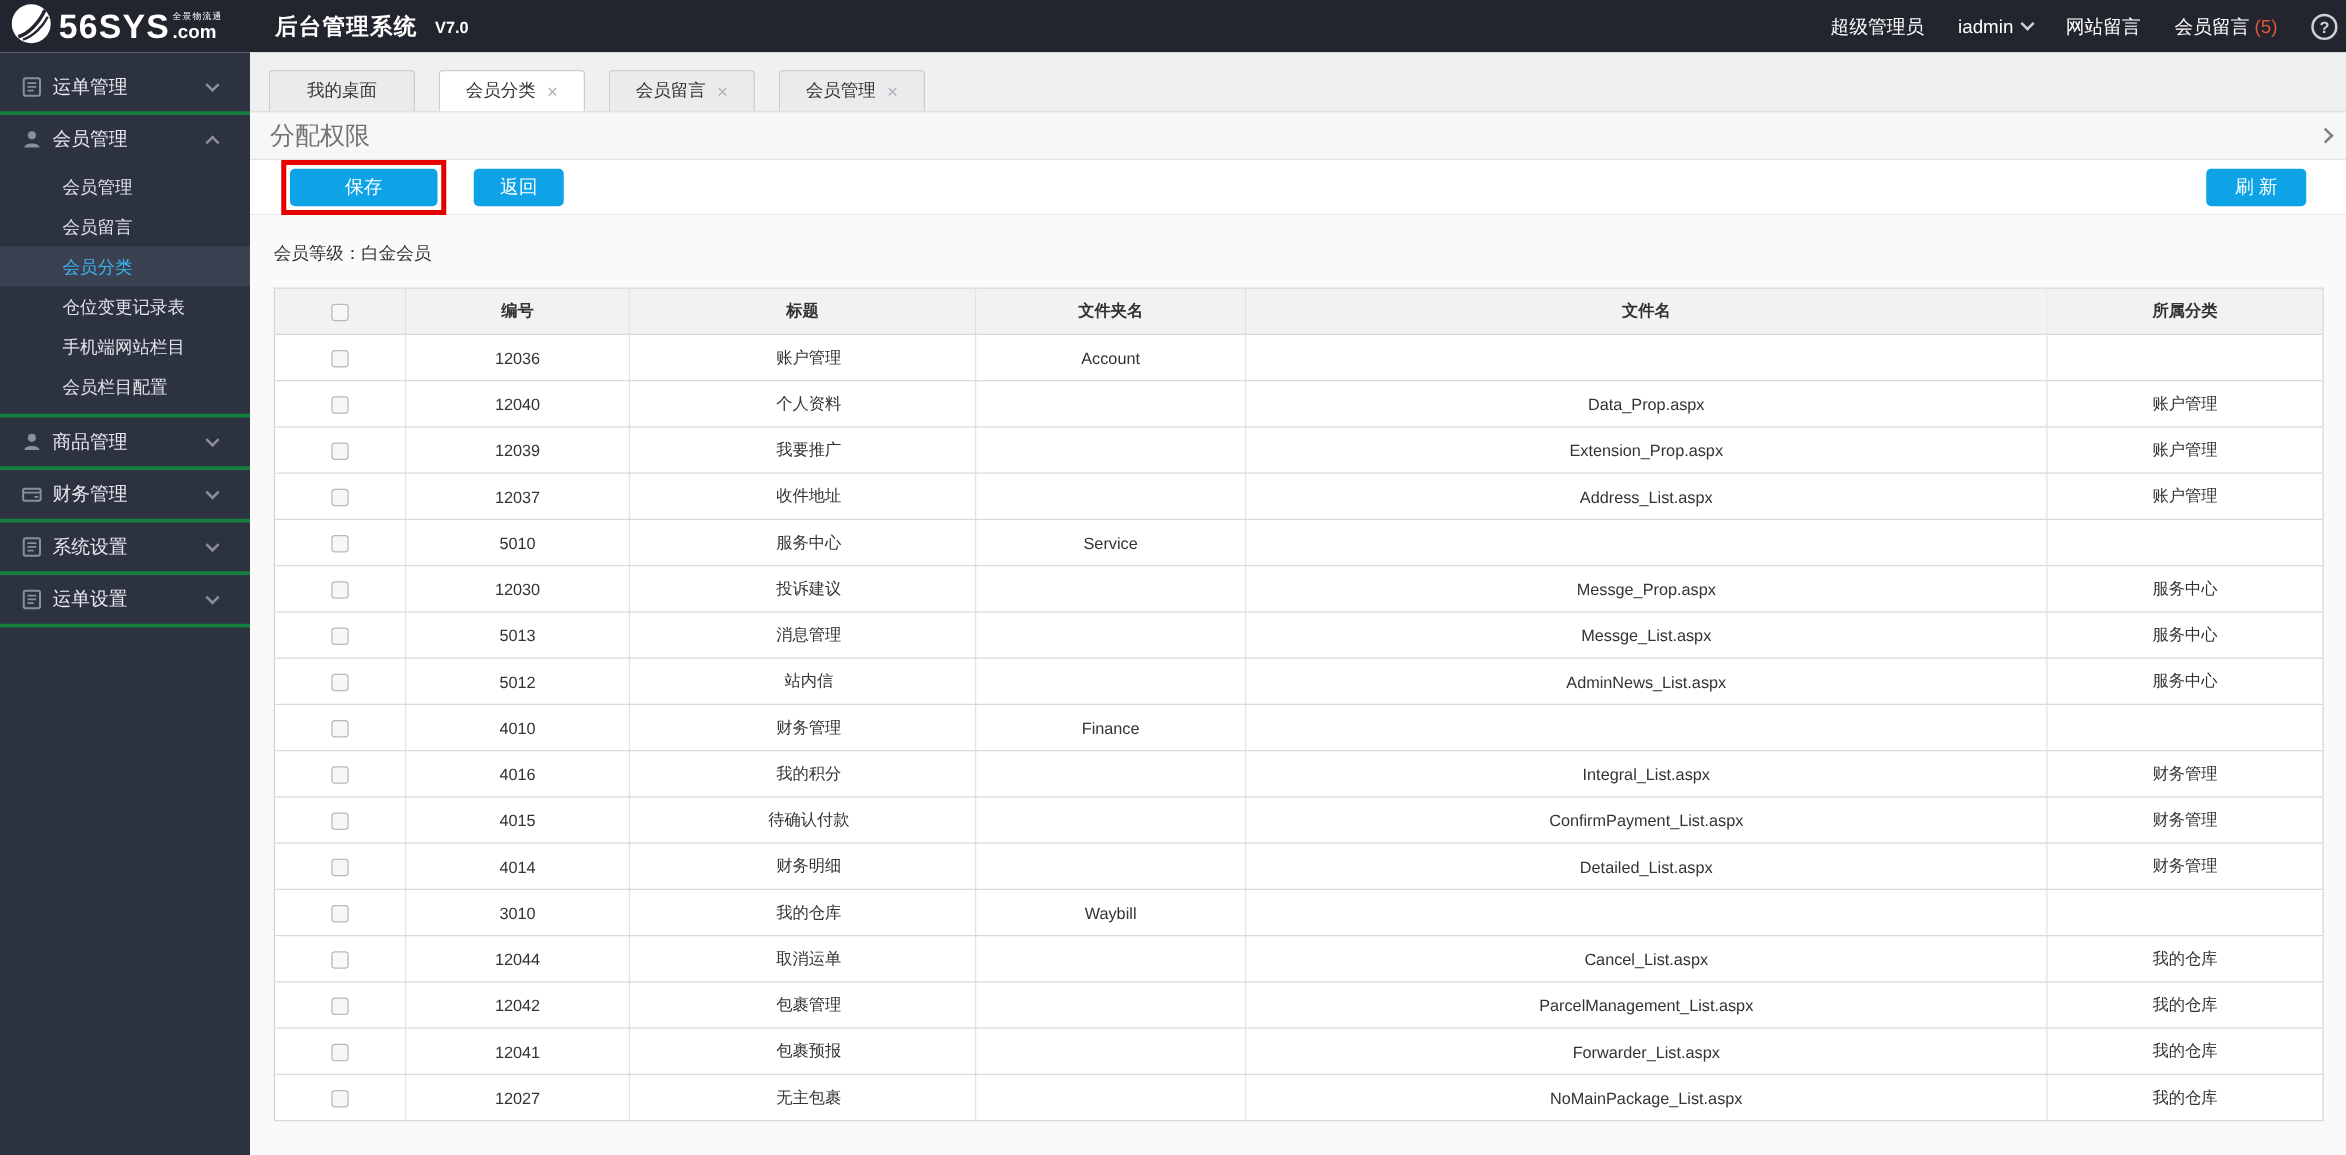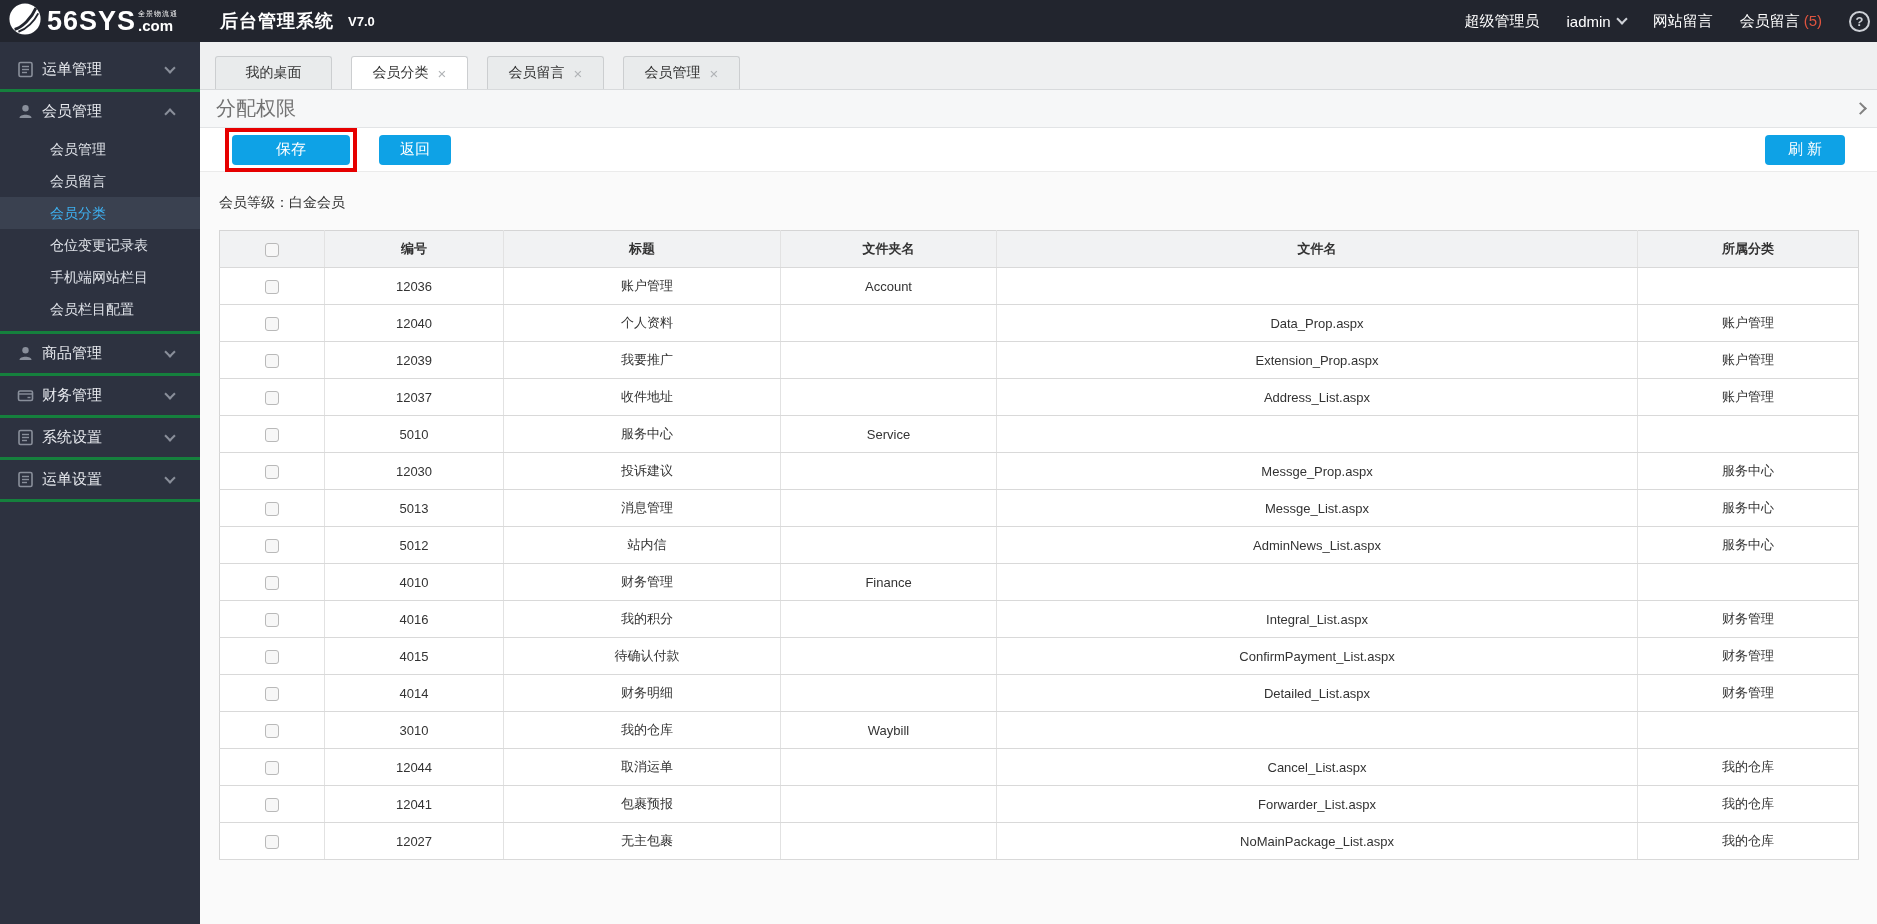--- a/index.html
+++ b/index.html
@@ -416,20 +416,30 @@
     <td>12044</td>
     <td class="c-title">取消运单</td>
     <td></td>
     <td>Cancel_List.aspx</td>
     <td>我的仓库</td>
   </tr>
           <tr>
     <td>
       <input type="checkbox" class="cbx" style="">
     </td>
+    <td>12042</td>
+    <td class="c-title">包裹管理</td>
+    <td></td>
+    <td>ParcelManagement_List.aspx</td>
+    <td>我的仓库</td>
+  </tr>
+          <tr>
+    <td>
+      <input type="checkbox" class="cbx" style="">
+    </td>
     <td>12041</td>
     <td class="c-title">包裹预报</td>
     <td></td>
     <td>Forwarder_List.aspx</td>
     <td>我的仓库</td>
   </tr>
           <tr>
     <td>
       <input type="checkbox" class="cbx" style="">
     </td>

